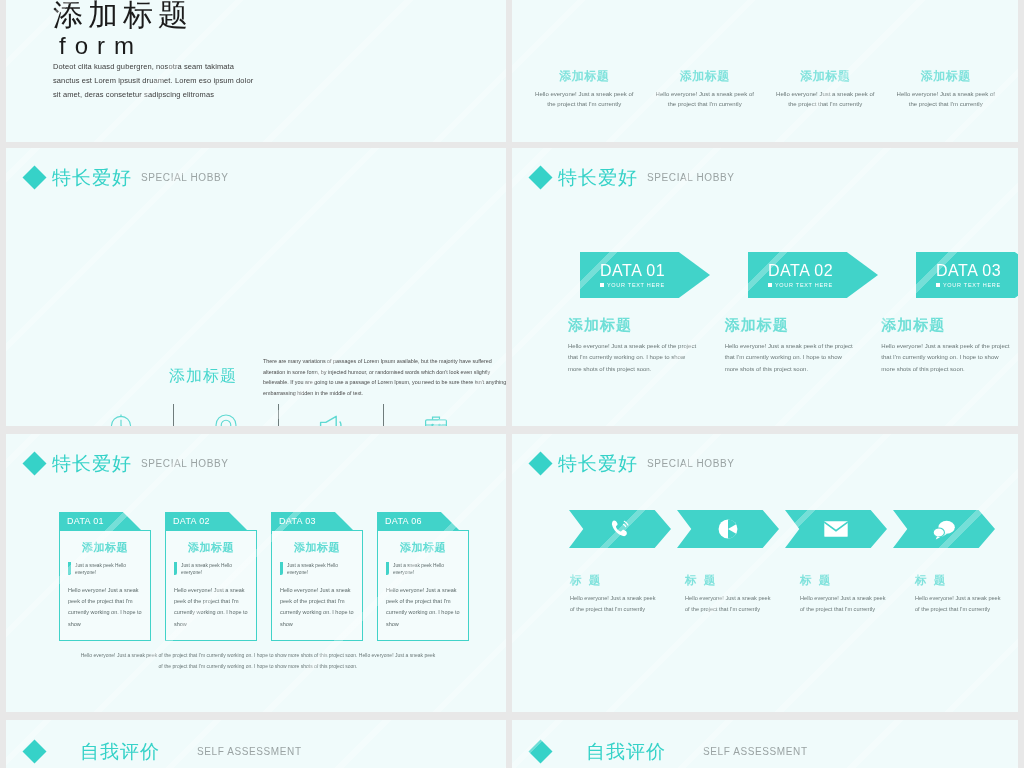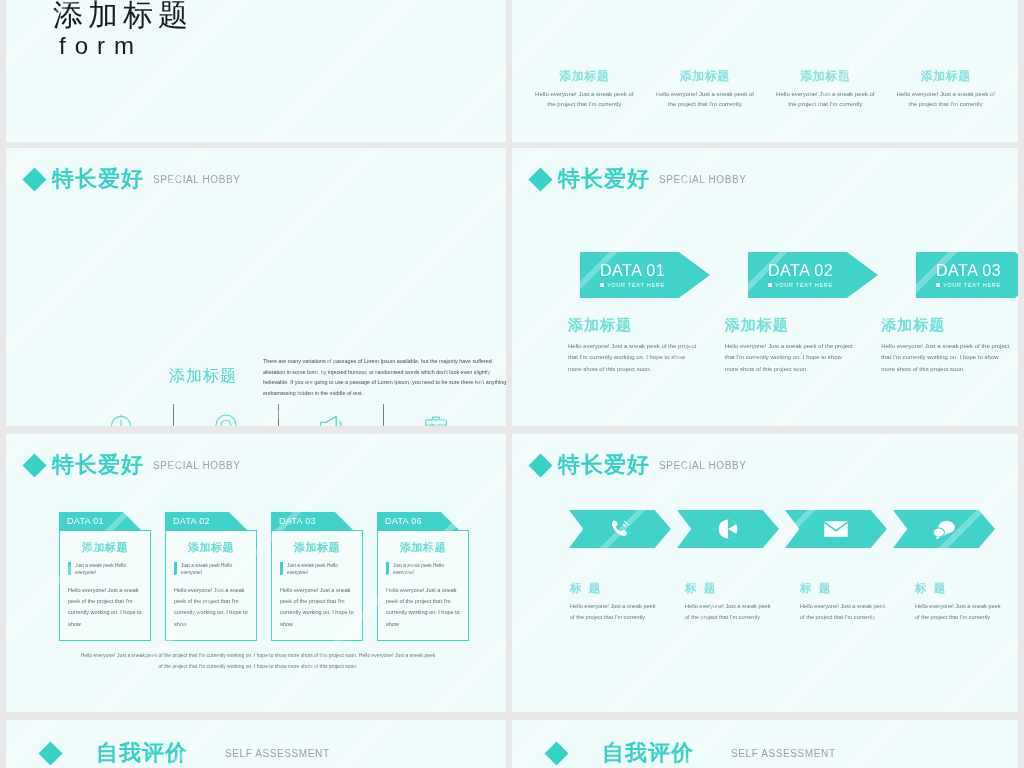--- a/index.html
+++ b/index.html
@@ -19,21 +19,21 @@
   .slide::after{
     content:""; position:absolute; inset:0; pointer-events:none;
     background:
       repeating-linear-gradient(-45deg, rgba(255,255,255,0) 0 46px, rgba(255,255,255,.55) 46px 52px, rgba(255,255,255,0) 52px 120px);
     opacity:.5;
   }
 
   
   .hdr { position:absolute; display:flex; align-items:center; gap:9px; }
   .dia { width:17px; height:17px; background:#36d2c8; transform:rotate(45deg); flex:0 0 auto;}
-  .hdr-cn { color:#36d2c8; font-size:22px; font-weight:700; letter-spacing:1px; line-height:1; }
+  .hdr-cn { color:#36d2c8; font-size:19px; font-weight:400; letter-spacing:1px; line-height:1; }
   .hdr-en { color:#9aa3a3; font-size:10px; letter-spacing:.6px; }
 
   
   .s1 { left:6px; top:-92px; width:500px; height:234px; }
   .s1 .title-cn { position:absolute; left:47px; top:92px; font-size:30px; color:#1b1b1b; letter-spacing:5px; line-height:1; }
   .s1 .title-en { position:absolute; left:53px; top:126px; font-size:24px; color:#1b1b1b; letter-spacing:9px; line-height:1; }
   .s1 .body { position:absolute; left:47px; top:152px; width:205px; font-size:7.5px; color:#3c3c3c; line-height:1.85; letter-spacing:.1px; }
 
   
   .s2 { left:512px; top:-92px; width:506px; height:234px; }
@@ -94,38 +94,39 @@
   
   .s6 { left:512px; top:434px; width:506px; height:278px; }
   .s6 .hdr { left:20px; top:20px; }
   .chevs { position:absolute; left:57px; top:76px; display:flex; gap:6px; }
   .chev {
     width:102px; height:38px; background:#41d3c9;
     clip-path: polygon(0 0, 84% 0, 100% 50%, 84% 100%, 0 100%, 14% 50%);
     display:flex; align-items:center; justify-content:center;
   }
   .chev.first { clip-path: polygon(0 0, 84% 0, 100% 50%, 84% 100%, 0 100%, 14% 50%); }
-  .s6 .cols { position:absolute; left:58px; top:147px; width:436px; display:flex; gap:24px; }
+  .s6 .cols { position:absolute; left:58px; top:139px; width:436px; display:flex; gap:24px; }
   .s6 .col { flex:1; }
   .s6 .col h4 { font-size:11.5px; color:#7fe2dc; font-weight:600; letter-spacing:2px; margin-bottom:5px; }
   .s6 .col p { font-size:5.6px; color:#6b7878; line-height:2.05; }
 
   
   .s7 { left:6px; top:720px; width:500px; height:120px; }
   .s8 { left:512px; top:720px; width:506px; height:120px; }
-  .s7 .hdr, .s8 .hdr { left:36px; top:22px;gap:37px; }
+  .s7 .hdr, .s8 .hdr { left:20px; top:22px;gap:37px; }
 </style>
 </head>
 <body>
 
 <div id="stage">
 
   <div class="slide s1">
     <div class="title-cn">添加标题</div>
     <div class="title-en">form</div>
+    <div class="body">Doteot clita kuasd gubergren, nosotra seam takimata sanctus est Lorem ipsusit druamet. Lorem eso ipsum dolor sit amet, deras consetetur sadipscing elitromas</div>
 
   </div>
 
   <div class="slide s2">
 
     <div class="cols">
       <div class="col">
         <h4>添加标题</h4>
         <p>Hello everyone! Just a sneak peek of the project that I'm currently</p>
       </div>

